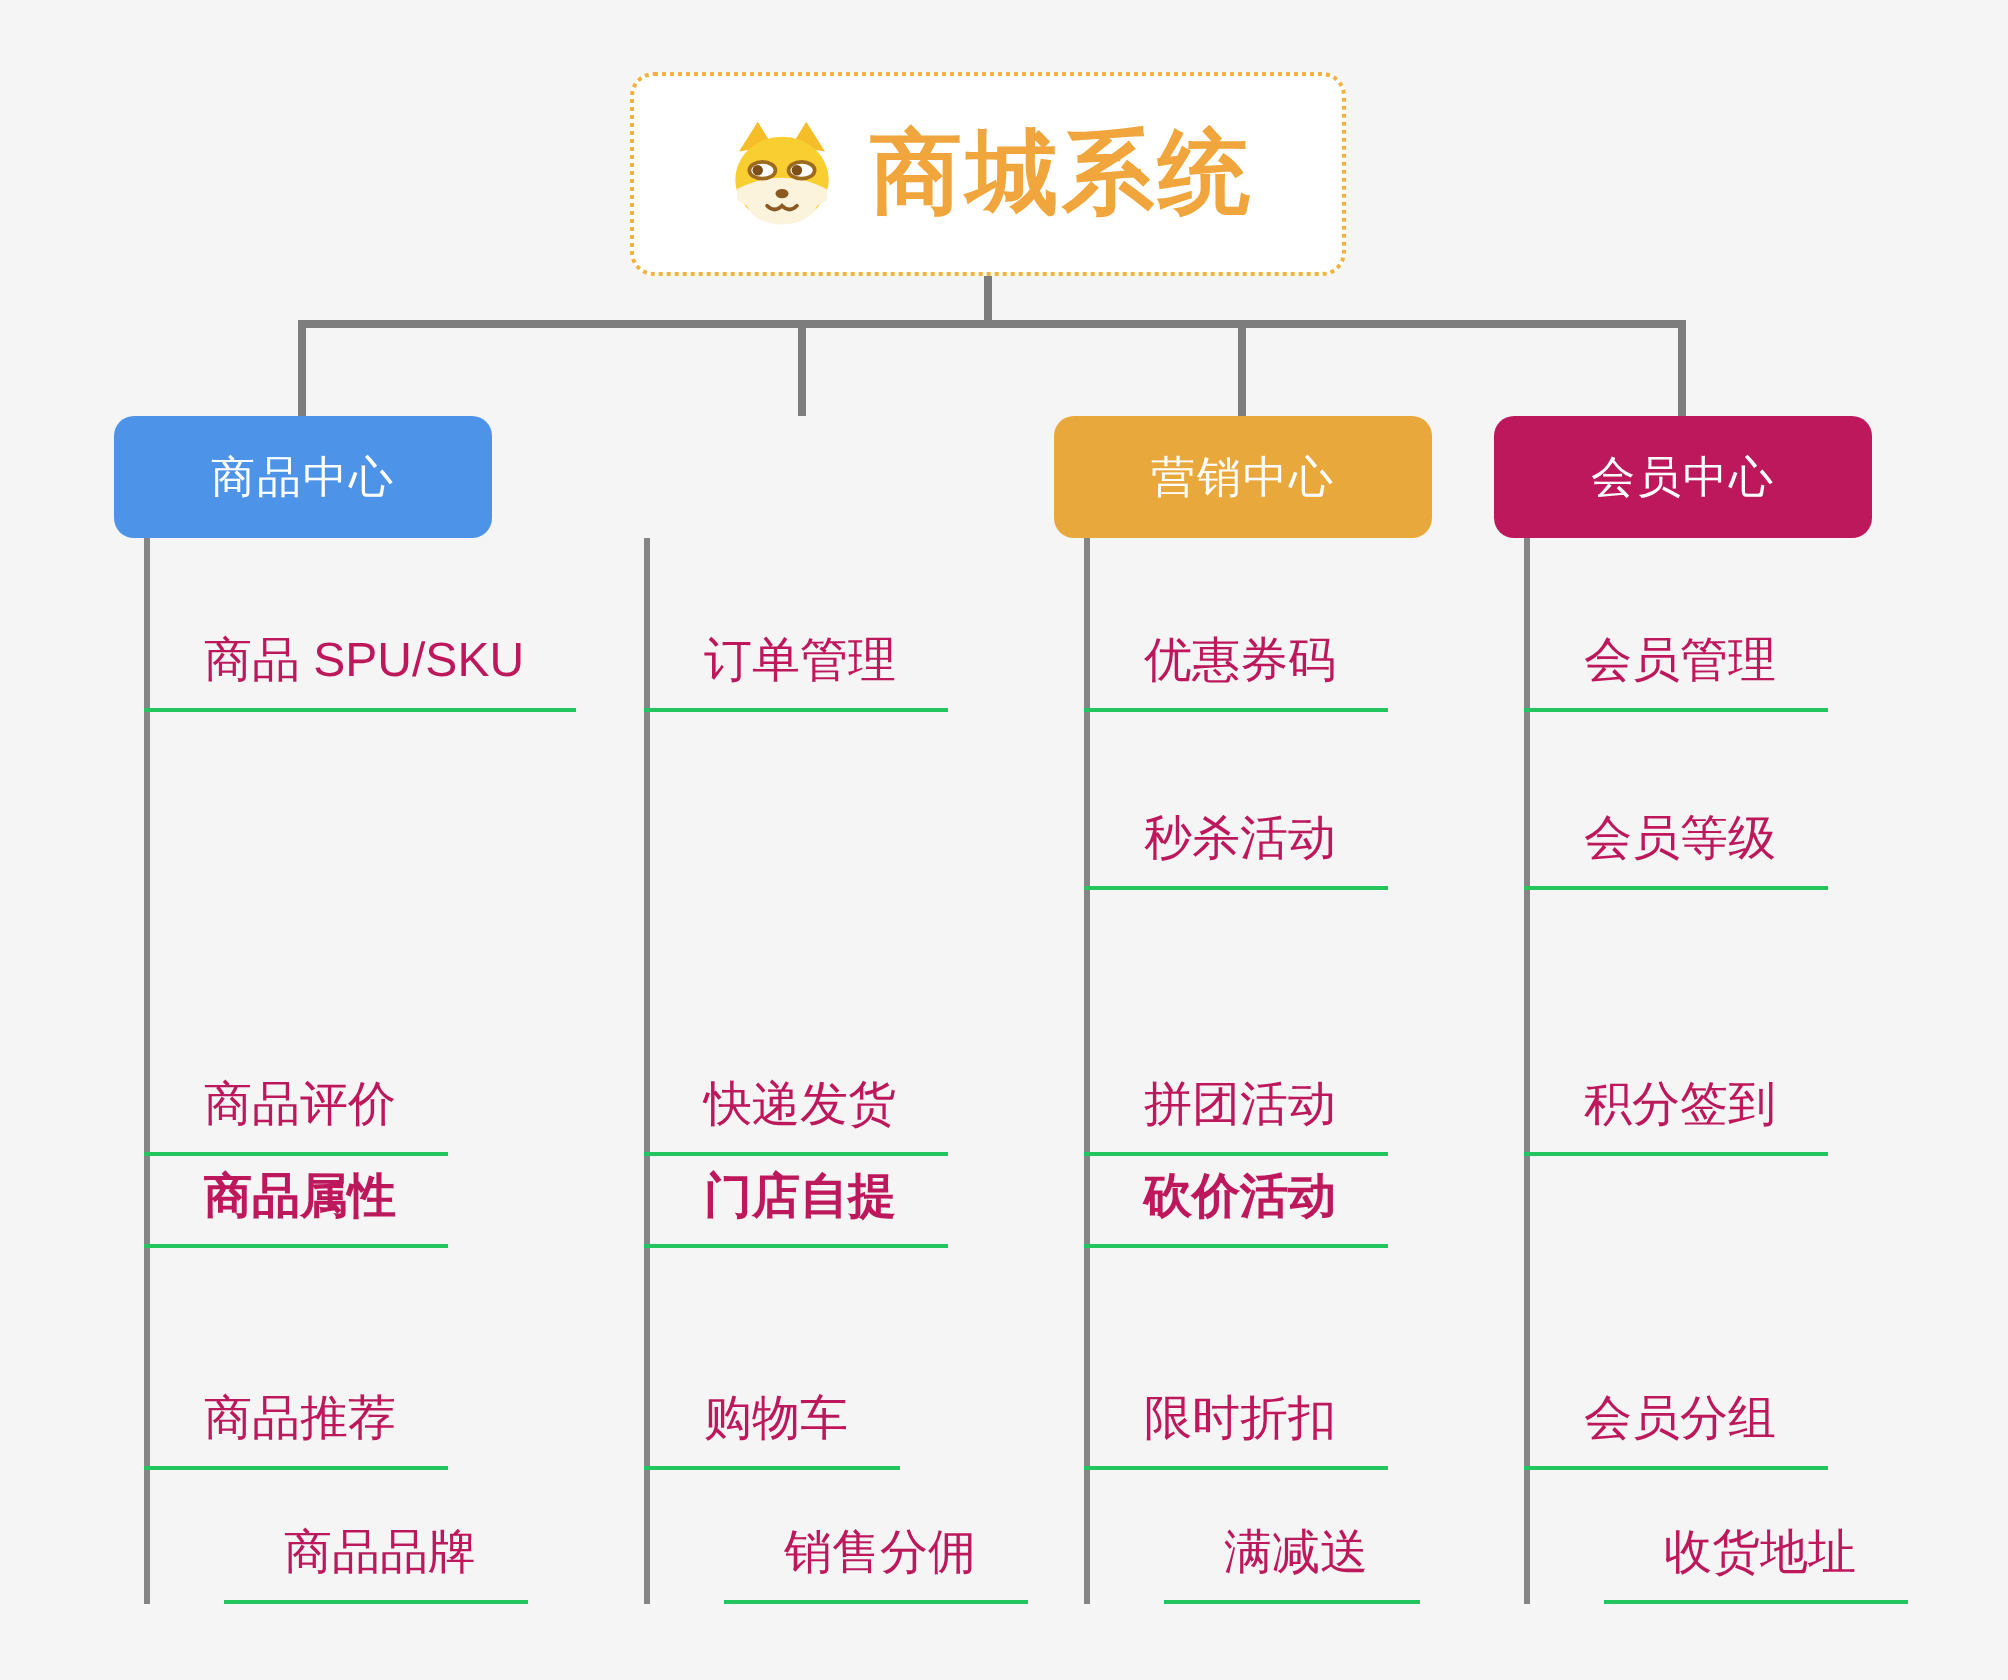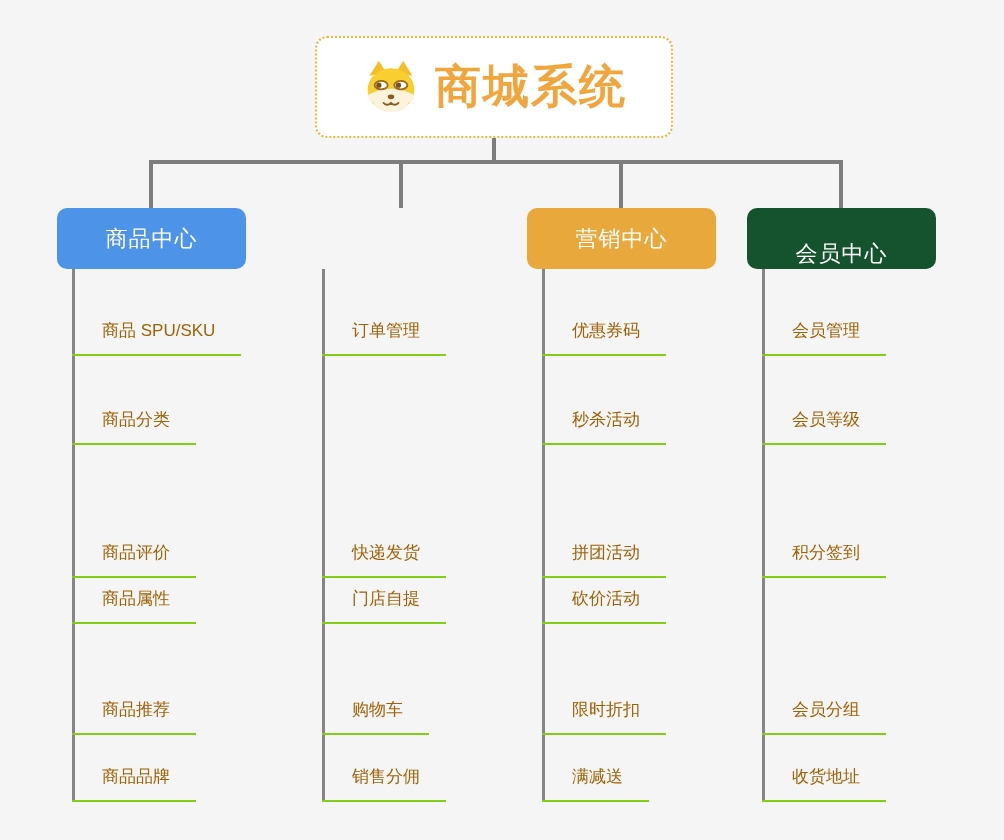--- a/index.html
+++ b/index.html
@@ -44,27 +44,27 @@
   .node-0{left:57px;} .node-1{left:307px;} .node-2{left:527px;} .node-3{left:747px;}
 
   
   .trunk{position:absolute;top:269px;width:3px;height:533px;background:#858585;}
   .trunk-0{left:72px;} .trunk-1{left:322px;} .trunk-2{left:542px;} .trunk-3{left:762px;}
 
   
   .leaf{
     position:absolute;
     padding:0 26px 8px 30px;
-    border-bottom:2px solid #84cc16;
-    font-size:17px;line-height:30px;color:#a16207;
+    border-bottom:2px solid #22c55e;
+    font-size:24px;line-height:30px;color:#be185d;
     white-space:nowrap;
   }
   .leaf-col-0{left:72px;} .leaf-col-1{left:322px;} .leaf-col-2{left:542px;} .leaf-col-3{left:762px;}
   .leaf-row-0{top:316px;} .leaf-row-1{top:405px;} .leaf-row-2{top:494px;margin-top:44px;}
-  .leaf-row-3{top:584px;} .leaf-row-4{top:695px;} .leaf-row-5{top:762px;}
+  .leaf-row-3{top:584px;font-weight:bold;} .leaf-row-4{top:695px;} .leaf-row-5{top:762px;margin-left:40px;}
 </style>
 </head>
 <body>
 
 <div class="canvas">
 
   <div class="root-node">
     <svg class="doge" viewBox="0 0 64 60" aria-hidden="true">
       <polygon points="9,18 19,2 27,15" fill="#f5bd27"></polygon>
       <polygon points="55,18 45,2 37,15" fill="#f5bd27"></polygon>
@@ -87,31 +87,30 @@
   <div class="conn drop drop-1"></div>
   <div class="conn drop drop-2"></div>
   <div class="conn drop drop-3"></div>
 
   <div class="branch-node node-0" style="background: rgb(77, 147, 232);">
       <span>商品中心</span>
     </div>
   <div class="branch-node node-2" style="background: rgb(233, 168, 60);">
       <span>营销中心</span>
     </div>
-  <div class="branch-node node-3" style="background: #14532d; align-items: flex-end;">
+  <div class="branch-node node-3" style="background: #be185d;">
       <span>会员中心</span>
     </div>
 
   <div class="trunk trunk-0"></div>
   <div class="trunk trunk-1"></div>
   <div class="trunk trunk-2"></div>
   <div class="trunk trunk-3"></div>
 
   <div class="leaf leaf-col-0 leaf-row-0">商品 SPU/SKU</div>
-  <div class="leaf leaf-col-0 leaf-row-1">商品分类</div>
   <div class="leaf leaf-col-0 leaf-row-2">商品评价</div>
   <div class="leaf leaf-col-0 leaf-row-3">商品属性</div>
   <div class="leaf leaf-col-0 leaf-row-4">商品推荐</div>
   <div class="leaf leaf-col-0 leaf-row-5">商品品牌</div>
 
   <div class="leaf leaf-col-1 leaf-row-0">订单管理</div>
   <div class="leaf leaf-col-1 leaf-row-2">快递发货</div>
   <div class="leaf leaf-col-1 leaf-row-3">门店自提</div>
   <div class="leaf leaf-col-1 leaf-row-4">购物车</div>
   <div class="leaf leaf-col-1 leaf-row-5">销售分佣</div>

